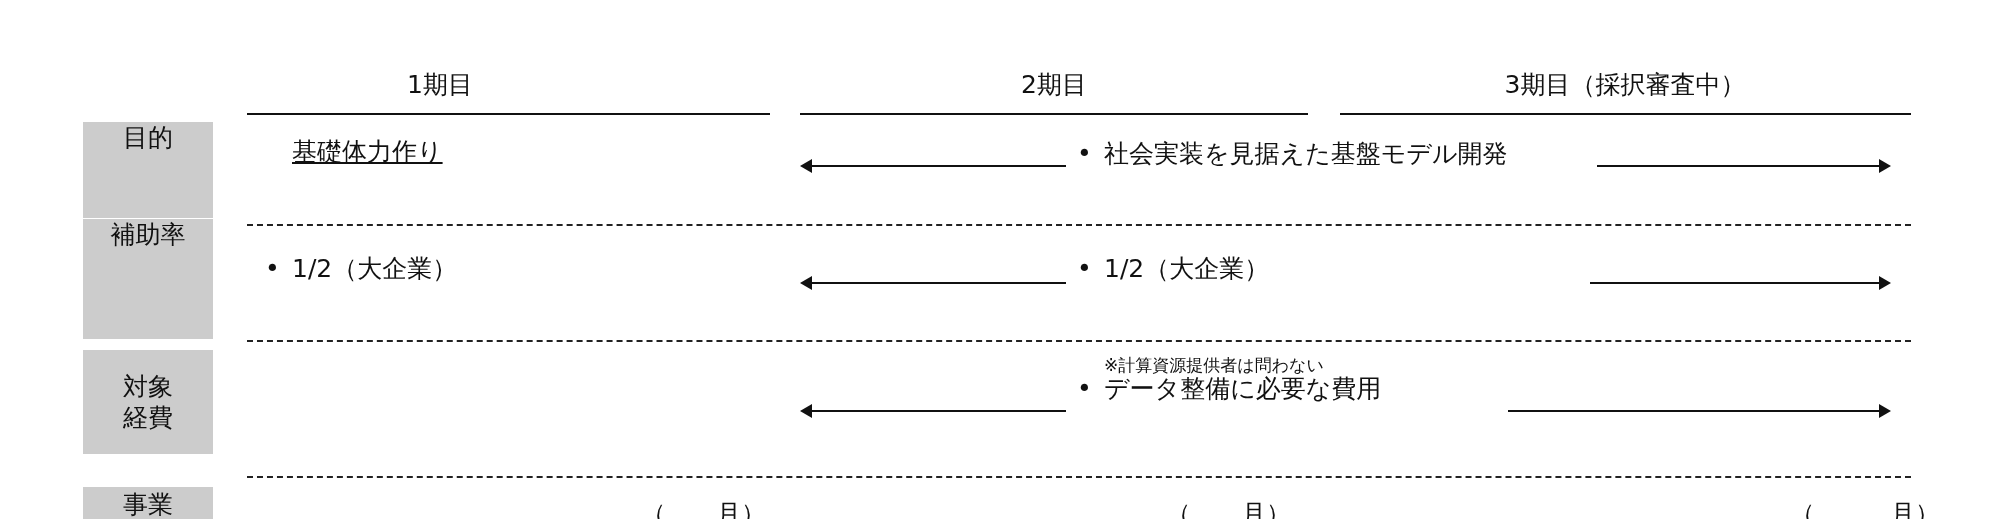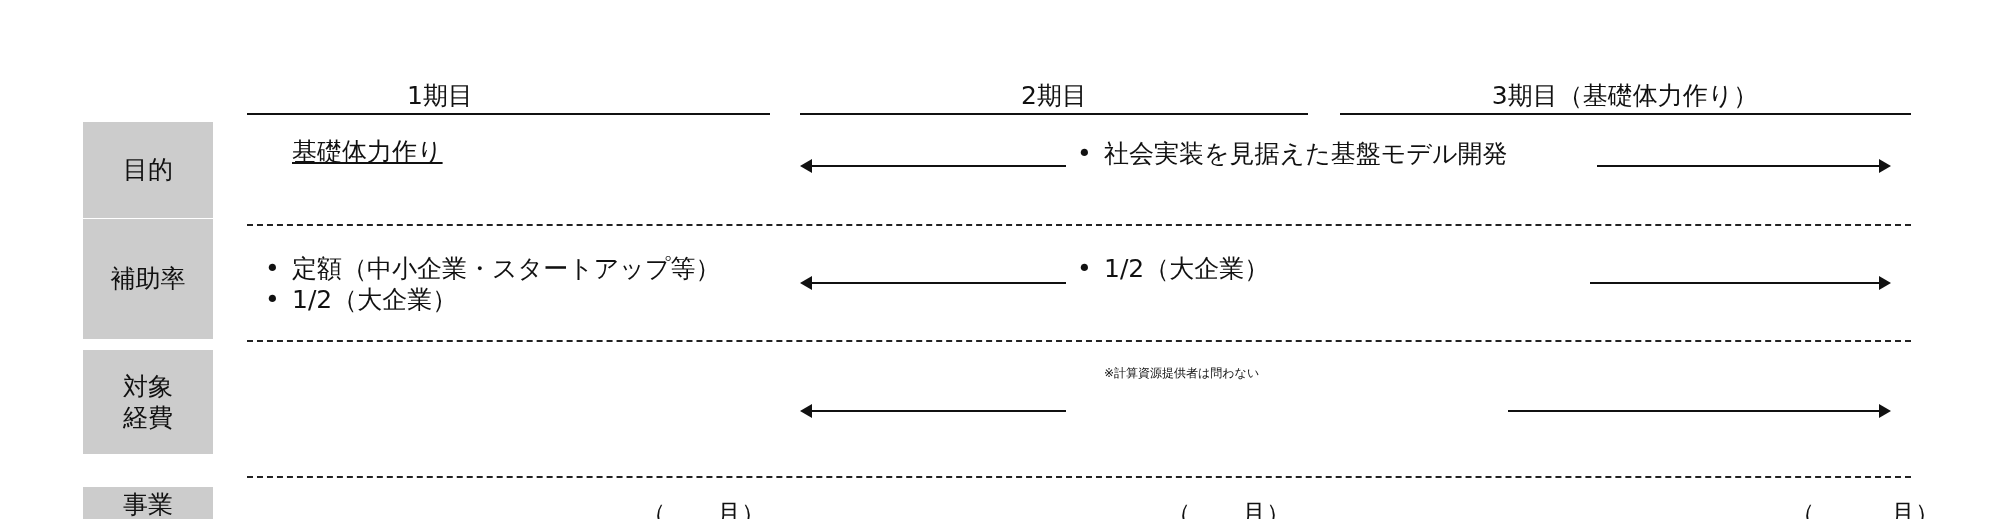--- a/index.html
+++ b/index.html
@@ -1,41 +1,41 @@
 <!DOCTYPE html>
 <html><head>
 <meta charset="utf-8">
 <style>
   html, body { margin:0; padding:0; background:#ffffff; }
   body { width:2000px; height:519px; position:relative; overflow:hidden;
          font-family:"DejaVu Sans","Liberation Sans",sans-serif; color:#111; }
-  .hdr { position:absolute; top:79px; font-size:25px; white-space:nowrap; transform:translateX(-50%); }
+  .hdr { position:absolute; top:68px; font-size:25px; white-space:nowrap; transform:translateX(-50%); }
   .hline { position:absolute; top:113px; height:2px; background:#111; }
   .dline { position:absolute; left:247px; width:1664px; height:0; border-top:2px dashed #222; }
   .label { position:absolute; left:83px; width:130px; background:#cccccc;
-           display:flex; align-items:center; justify-content:center; text-align:center;
+           display:flex; justify-content:center; text-align:center;
            font-size:25px; line-height:1.25; }
   .cell { position:absolute; font-size:25px; line-height:31px; white-space:nowrap; }
   .bl { display:block; position:relative; padding-left:27px; }
   .bl::before { content:"•"; position:absolute; left:0; top:0; }
   .cont { display:block; padding-left:27px;text-decoration:underline; }
-  .note { display:block; padding-left:27px; font-size:12px; line-height:18px;margin-top:8px; }
+  .note { display:block; padding-left:27px; font-size:17px; line-height:18px; }
   .arrow { position:absolute; height:2px; background:#111; }
   .arrow.left::before { content:""; position:absolute; left:-2px; top:-6px;
         border-right:12px solid #111; border-top:7px solid transparent; border-bottom:7px solid transparent; }
   .arrow.right::after { content:""; position:absolute; right:-2px; top:-6px;
         border-left:12px solid #111; border-top:7px solid transparent; border-bottom:7px solid transparent; }
   .partial { position:absolute; top:497px; font-size:25px; white-space:nowrap; color:#111; }
 </style>
 </head>
 <body>
 
 <div class="hdr" style="left:440px">1期目</div>
 <div class="hdr" style="left:1054px">2期目</div>
-<div class="hdr" style="left:1625px">3期目（基礎体力作り）</div>
+<div class="hdr" style="left:1625px">3期目（採択審査中）</div>
 
 <div class="hline" style="left:247px;width:523px"></div>
 <div class="hline" style="left:800px;width:508px"></div>
 <div class="hline" style="left:1340px;width:571px"></div>
 
 <div class="label" style="top:122px;height:96px">
   <span>目的</span>
 </div>
 <div class="cell" style="left:265px;top:136px">
   <span class="cont">基礎体力作り</span>
@@ -45,40 +45,40 @@
   <span class="bl">社会実装を見据えた基盤モデル開発</span>
 </div>
 <div class="arrow right" style="left:1597px;top:165px;width:292px"></div>
 
 <div class="dline" style="top:224px"></div>
 
 <div class="label" style="top:219px;height:120px">
   <span>補助率</span>
 </div>
 <div class="cell" style="left:265px;top:253px">
-  <span class="bl">定額（中小企業・スタートアップ等）</span>
   <span class="bl">1/2（大企業）</span>
 </div>
 <div class="arrow left" style="left:802px;top:282px;width:264px"></div>
 <div class="cell" style="left:1077px;top:253px">
   <span class="bl">1/2（大企業）</span>
 </div>
 <div class="arrow right" style="left:1590px;top:282px;width:299px"></div>
 
 <div class="dline" style="top:340px"></div>
 
 <div class="label" style="top:350px;height:104px;flex-direction:column">
   <span>対象</span>
   <span>経費</span>
 </div>
 <div class="cell" style="left:265px;top:380px">
 </div>
 <div class="arrow left" style="left:802px;top:410px;width:264px"></div>
 <div class="cell" style="left:1077px;top:356px;line-height:29px">
   <span class="note">※計算資源提供者は問わない</span>
+  <span class="bl">データ整備に必要な費用</span>
 </div>
 <div class="arrow right" style="left:1508px;top:410px;width:381px"></div>
 
 <div class="dline" style="top:476px"></div>
 
 <div class="label" style="top:487px;height:60px;align-items:flex-start;padding-top:2px">
   <span>事業</span>
 </div>
 <div class="partial" style="left:641px">（　　月）</div>
 <div class="partial" style="left:1166px">（　　月）</div>

